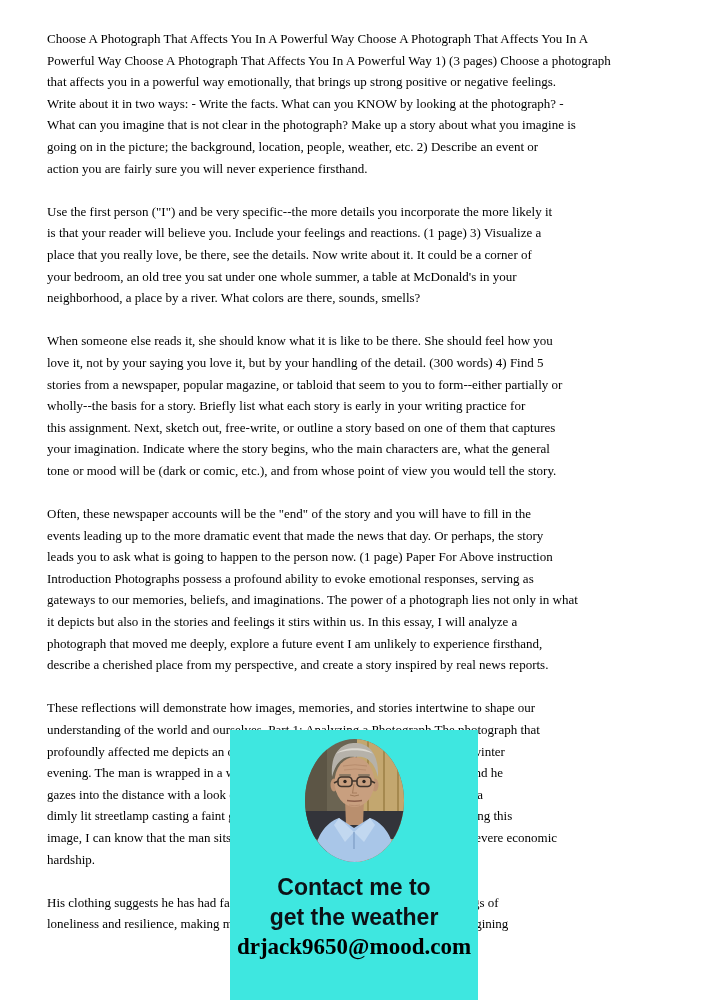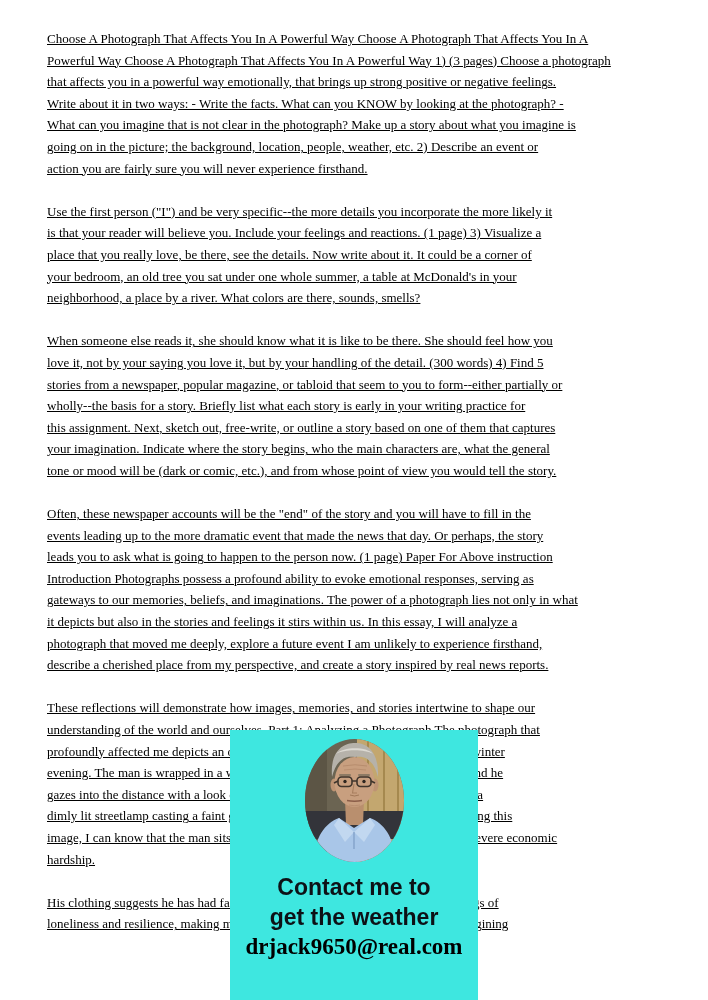--- a/index.html
+++ b/index.html
@@ -55,21 +55,21 @@
     font-family: "Liberation Serif", serif;
     font-weight: 700;
     font-size: 23px;
     color: #000000;
     white-space: nowrap;
   }
 </style>
 </head>
 <body style="background: rgb(255, 255, 255);">
 
-<main class="doc" style="color: rgb(0, 0, 0); text-decoration: underline;">
+<main class="doc" style="color: rgb(0, 0, 0);">
   <p>Choose A Photograph That Affects You In A Powerful Way Choose A Photograph That Affects You In A
 Powerful Way Choose A Photograph That Affects You In A Powerful Way 1) (3 pages) Choose a photograph
 that affects you in a powerful way emotionally, that brings up strong positive or negative feelings.
 Write about it in two ways: - Write the facts. What can you KNOW by looking at the photograph? -
 What can you imagine that is not clear in the photograph? Make up a story about what you imagine is
 going on in the picture; the background, location, people, weather, etc. 2) Describe an event or
 action you are fairly sure you will never experience firsthand.</p>
   <p>Use the first person ("I") and be very specific--the more details you incorporate the more likely it
 is that your reader will believe you. Include your feelings and reactions. (1 page) 3) Visualize a
 place that you really love, be there, see the details. Now write about it. It could be a corner of
@@ -151,14 +151,14 @@
       <path d="M45,56 Q49.5,58 54,56" stroke="#9c7354" stroke-width="0.9" fill="none"></path>
 
       <path d="M42,61.5 Q49.5,63 57,61.5" stroke="#8a5d48" stroke-width="1.4" fill="none"></path>
       <path d="M44,66 Q49.5,67.5 55,66" stroke="#b3886a" stroke-width="0.7" fill="none"></path>
     </svg>
   </div>
   <div class="headline">
     <div>Contact me to</div>
     <div>get the weather</div>
   </div>
-  <div class="email">drjack9650@real.com</div>
+  <div class="email">drjack9650@mood.com</div>
 </div>
 
 </body></html>

